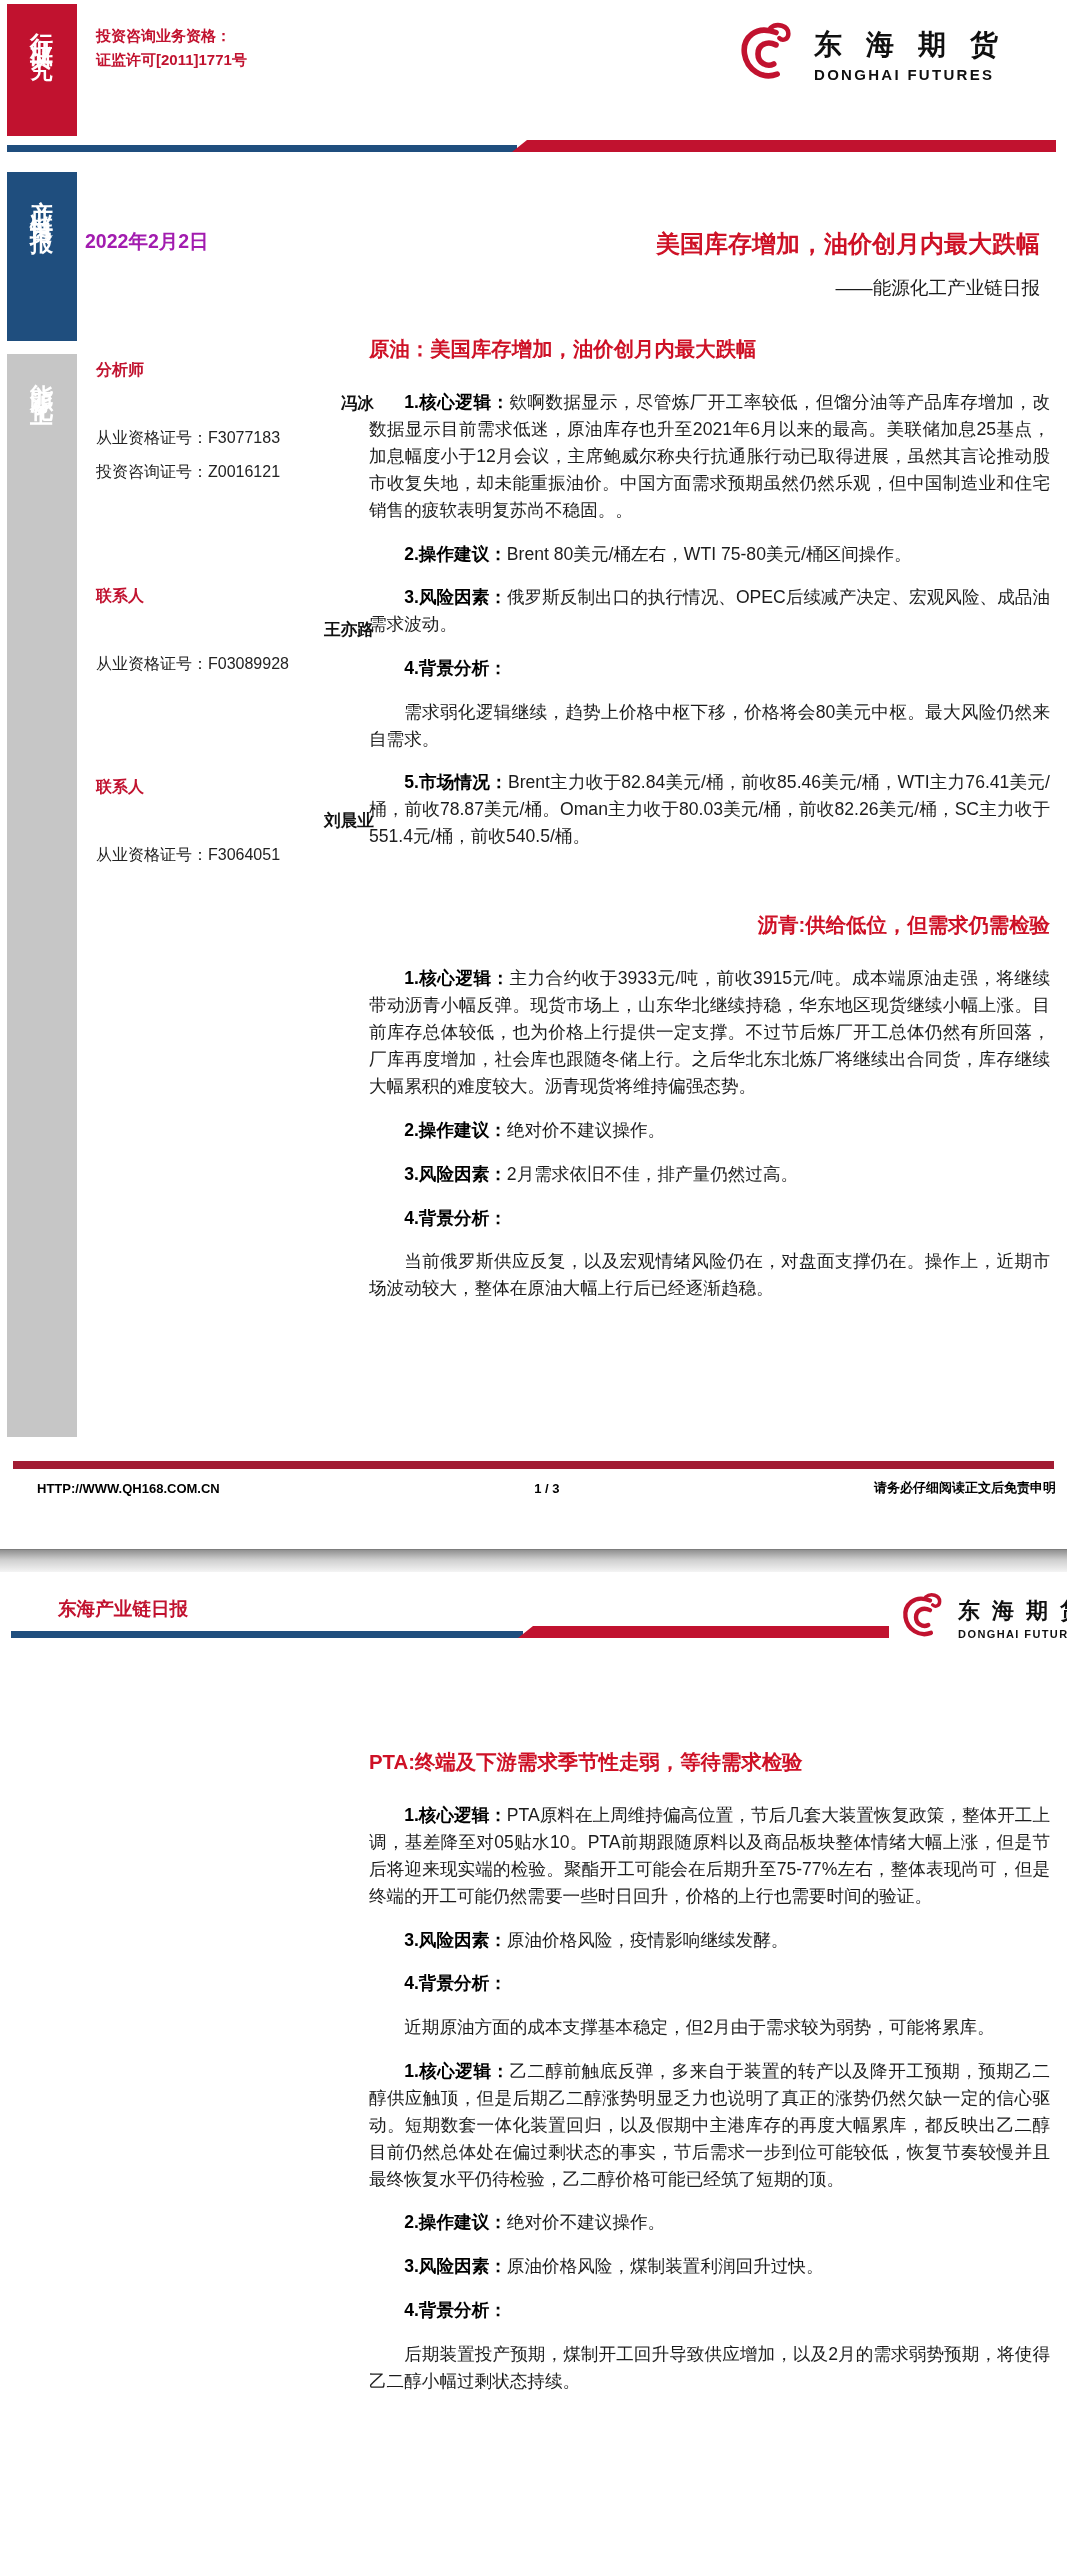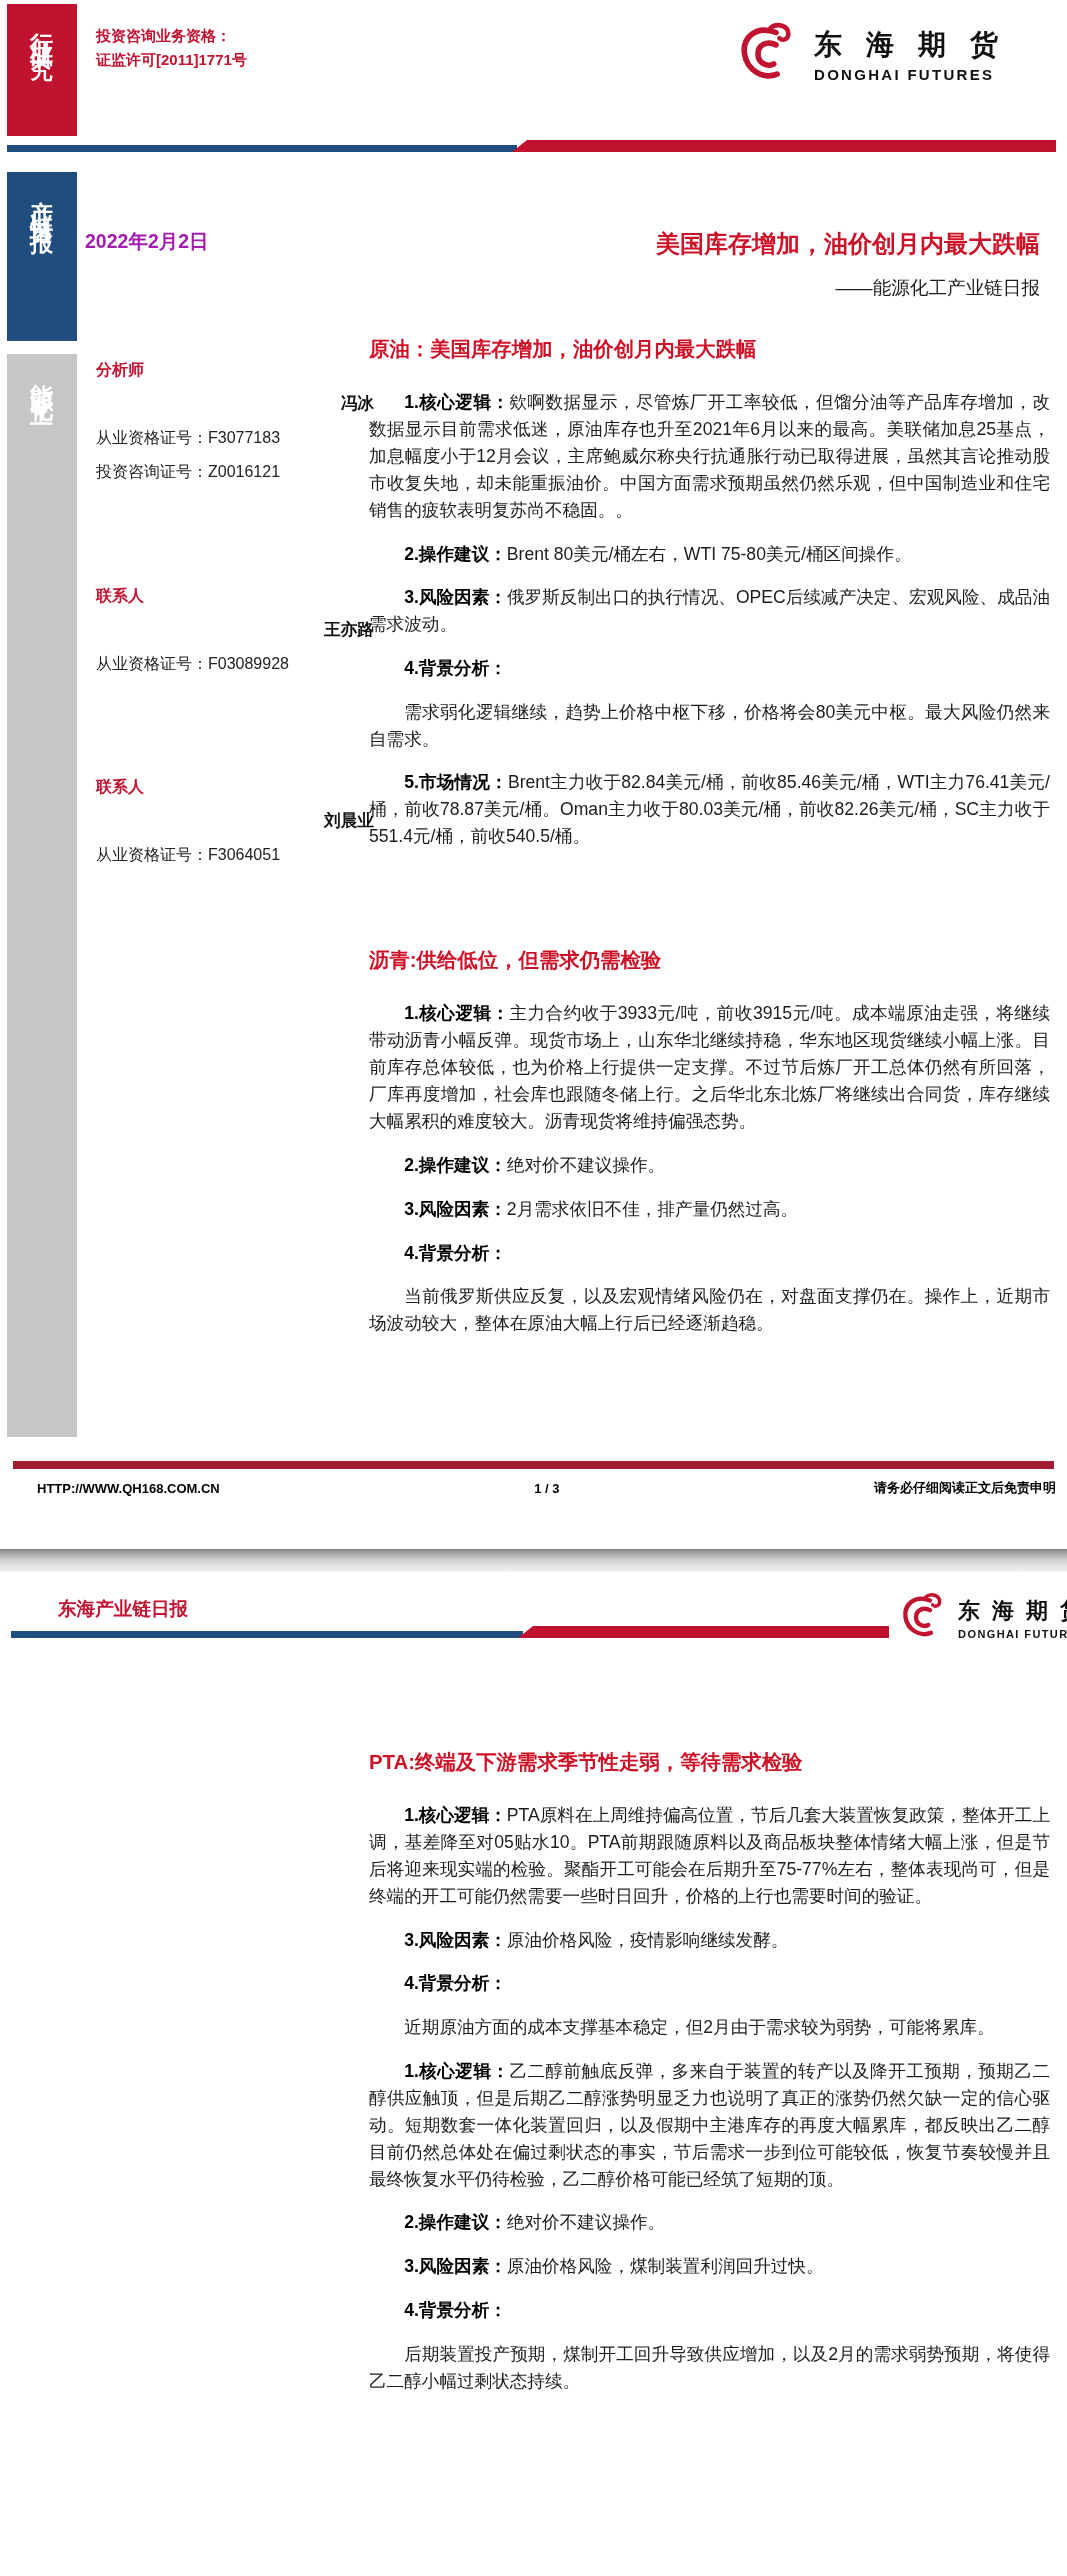--- a/index.html
+++ b/index.html
@@ -34,21 +34,21 @@
   .analyst{position:absolute;left:96px;width:278px;font-size:16px;}
   .a1{top:360px;} .a2{top:586px;} .a3{top:777px;}
   .role{color:#C1122F;font-weight:bold;font-size:16px;}
   .aname{font-weight:bold;font-size:16.7px;color:#111;margin-top:11px;text-align:right;}
   .cert{margin-top:12px;color:#222;line-height:22px;}
 
   
   .content{position:absolute;left:369px;width:681px;}
   .content1{top:335px;} .content2{top:1748px;}
   .sec{font-size:20.4px;font-weight:bold;color:#CE1126;margin:0 0 26px 0;line-height:28px;}
-  .sec-gap1{margin-top:96px;} .sec-gap2{margin-top:54px;}
+  .sec-gap1{margin-top:61px;text-align:right;} .sec-gap2{margin-top:54px;}
   .body{font-size:17.6px;line-height:27px;text-align:justify;margin:0 0 16.7px 0;
         text-indent:2em;color:#1c1c1c;}
   .body b{color:#000;}
 
   
   .footbar{position:absolute;left:13px;top:1461px;width:1041px;height:8.3px;background:#A21C33;}
   .footrow{position:absolute;left:37px;top:1479px;width:1019px;display:flex;
            justify-content:space-between;align-items:center;font-size:13px;font-weight:bold;color:#000000;}
 
   

